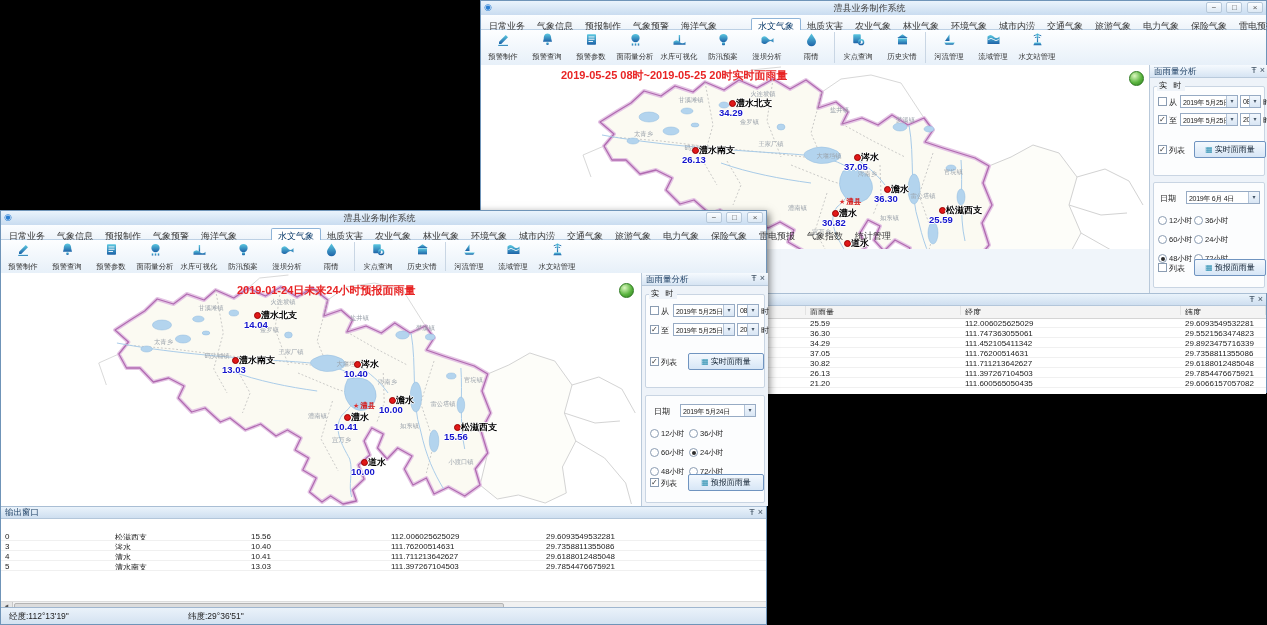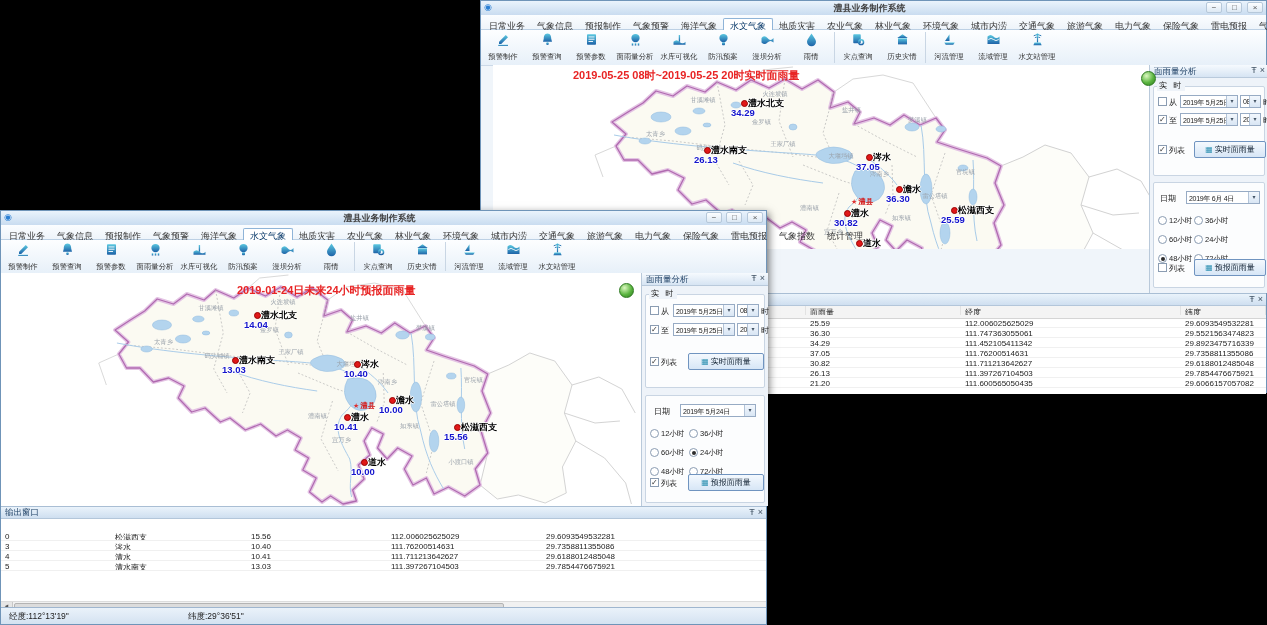--- a/index.html
+++ b/index.html
@@ -2,28 +2,28 @@
 <html><head>
 <meta charset="utf-8">
 <style>
   html,body{margin:0;padding:0;background:#000;width:1267px;height:625px;overflow:hidden;
     font-family:"Liberation Sans","DejaVu Sans",sans-serif;}
   .win{position:absolute;background:#f0f5fa;border:1px solid #6f94b8;box-sizing:border-box;
     box-shadow:2px 3px 8px rgba(0,0,0,.55);}
   .titlebar{position:absolute;left:0;top:0;right:0;height:14px;
     background:linear-gradient(#eaf3fc,#c9dcf0);border-bottom:1px solid #a9c2dc;font-size:9px;color:#333;}
   .applogo{position:absolute;left:3px;top:1px;color:#2a7fd4;font-size:9px;}
-  .wtitle{position:absolute;left:0;right:8px;top:1px;text-align:center;font-size:9px;color:#444;font-weight:bold;}
+  .wtitle{position:absolute;left:0;right:8px;top:1px;text-align:center;font-size:9px;color:#444;}
   .wbtns{position:absolute;right:3px;top:1px;}
   .wb{display:inline-block;width:16px;height:11px;line-height:10px;text-align:center;font-size:8px;
     color:#555;border:1px solid #b6c8da;border-radius:2px;background:linear-gradient(#fdfeff,#dde9f4);margin-left:2px;box-sizing:border-box;}
   .menubar{position:absolute;left:0;right:0;height:15px;background:linear-gradient(#fbfdff,#eef4fa);
     border-bottom:1px solid #bcd0e4;white-space:nowrap;padding-left:2px;box-sizing:border-box;}
   .tab{display:inline-block;padding:2px 6px 1px 6px;font-size:9px;color:#333;height:12px;line-height:11px;}
-  .tab.active{background:#fff;border:1px solid #8fb4d8;border-bottom:none;border-radius:2px 2px 0 0;color:#0a3a6a;}
+  .tab.active{background:#fff;border:1px solid #8fb4d8;border-bottom:none;border-radius:2px 2px 0 0;color:#0a3a6a;margin-left:28px;}
   .toolbar{position:absolute;left:0;right:0;background:linear-gradient(#fdfeff,#e7f0f9);
     border-bottom:1px solid #ccd9e8;display:flex;align-items:stretch;}
   .tbg{display:flex;}
   .tbi{width:44px;text-align:center;padding-top:2px;}
   .tico{width:17px;height:15px;display:inline-block;}
   .tlab{display:block;font-size:8px;color:#333;transform:scale(.92);white-space:nowrap;}
   .tsep{width:1px;background:#c9d6e4;margin:2px 1px;}
   .maparea{position:absolute;background:#fff;overflow:hidden;}
   .mapgeo{position:absolute;left:0;top:0;}
   .maptitle{position:absolute;font-size:11px;font-weight:bold;color:#e82424;white-space:nowrap;z-index:5;}
@@ -262,21 +262,21 @@
           </svg><span class="tlab">河流管理</span></div>
         <div class="tbi"><svg class="tico" viewBox="0 0 20 20">
             <use href="#i-basin"></use>
           </svg><span class="tlab">流域管理</span></div>
         <div class="tbi"><svg class="tico" viewBox="0 0 20 20">
             <use href="#i-station"></use>
           </svg><span class="tlab">水文站管理</span></div>
       </div>
   </div>
 
-  <div class="maparea" style="left:12px;top:64px;width:668px;height:184px">
+  <div class="maparea" style="left:0;top:64px;width:668px;height:184px">
     <svg class="mapgeo" width="668" height="228" viewBox="0 0 668 228" preserveAspectRatio="none">
         <use href="#county-geo"></use>
       </svg>
     <div class="maptitle" style="left:80px;top:3px">2019-05-25 08时~2019-05-25 20时实时面雨量</div>
     <div class="greenbtn" style="left:648px;top:6px"></div>
     <div>
         <span class="town" style="left: 196px; top: 30px;">甘溪滩镇</span>
         <span class="town" style="left: 268px; top: 24px;">火连坡镇</span>
         <span class="town" style="left: 152px; top: 64px;">太青乡</span>
         <span class="town" style="left: 258px; top: 52px;">金罗镇</span>

